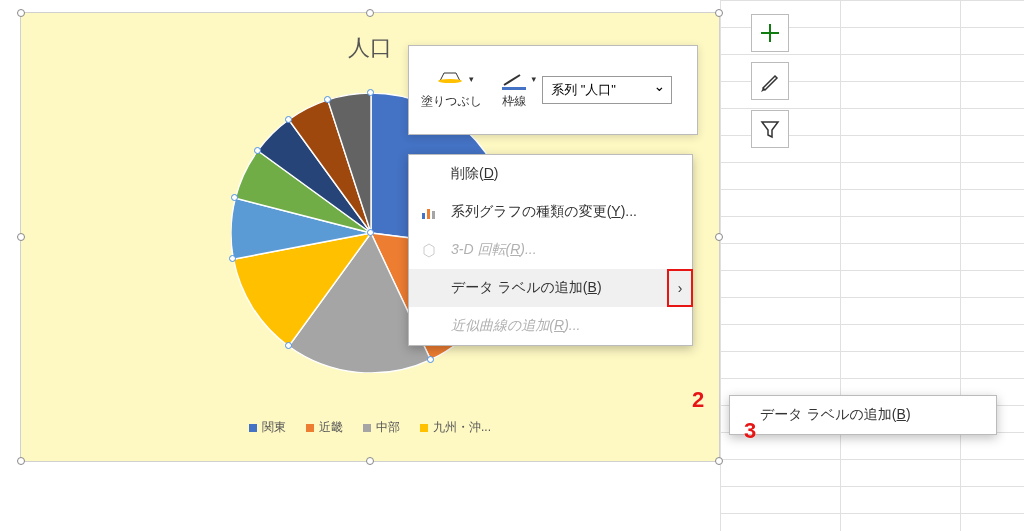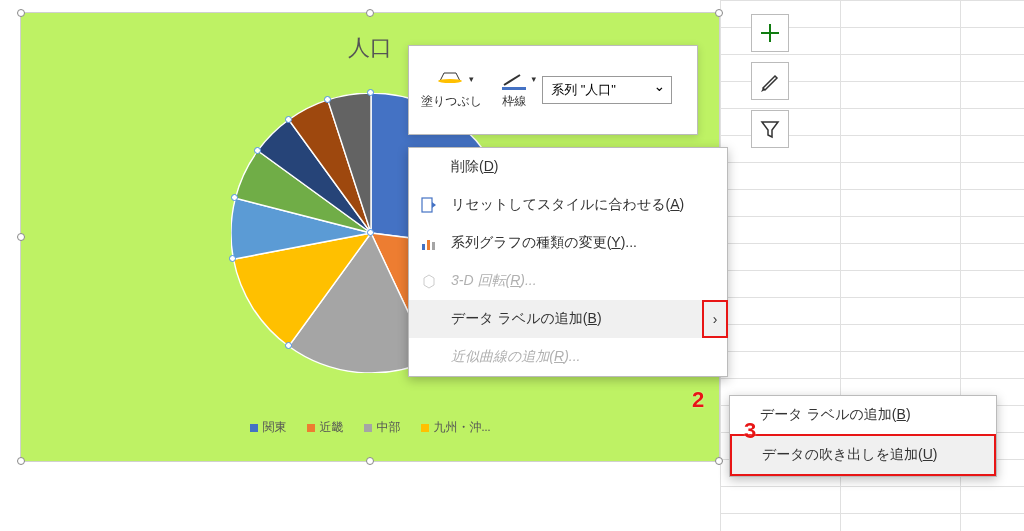--- a/index.html
+++ b/index.html
@@ -14,22 +14,21 @@
       position: relative;
       overflow: hidden;
     }
     .chart-container {
       position: absolute;
       left: 20px;
       top: 12px;
       width: 700px;
       height: 450px;
       border: 1px solid #d0d0d0;
-      background: #bef264;
-      font-family: Liberation Serif, serif;
+      background: #fef9c3;
     }
     .chart-handle {
       position: absolute;
       width: 8px;
       height: 8px;
       background: #fff;
       border: 1px solid #888;
       border-radius: 50%;
     }
     .h-tl { left: -4px; top: -4px; }
@@ -120,22 +119,22 @@
     .series-select::after {
       content: "⌄";
       position: absolute;
       right: 6px;
       top: 1px;
       font-size: 14px;
     }
     .context-menu {
       position: absolute;
       left: 408px;
-      top: 147px;
-      width: 320px;
+      top: 154px;
+      width: 285px;
       background: #fff;
       border: 1px solid #bbb;
       box-shadow: 0 3px 10px rgba(0,0,0,.25);
     }
     .menu-item {
       display: flex;
       align-items: center;
       padding: 10px 12px 10px 42px;
       position: relative;
       font-size: 14px;
@@ -319,29 +318,20 @@
   <div class="series-select">系列 "人口"</div>
 </div>
 
 <div class="context-menu">
   <div class="menu-item">
     <span><span>削除</span>(<u>D</u>)</span>
   </div>
   <div class="menu-item">
     <span class="menu-icon">
       <svg width="18" height="18">
-          <rect x="2" y="2" width="10" height="14" fill="none" stroke="#4472c4" stroke-width="1.2"></rect>
-          <path d="M12 6 L16 9 L12 12" fill="#4472c4"></path>
-        </svg>
-    </span>
-    <span><span>リセットしてスタイルに合わせる</span>(<u>A</u>)</span>
-  </div>
-  <div class="menu-item">
-    <span class="menu-icon">
-      <svg width="18" height="18">
           <rect x="2" y="10" width="3" height="6" fill="#4472c4"></rect>
           <rect x="7" y="6" width="3" height="10" fill="#ed7d31"></rect>
           <rect x="12" y="8" width="3" height="8" fill="#a5a5a5"></rect>
         </svg>
     </span>
     <span><span>系列グラフの種類の変更</span>(<u>Y</u>)...</span>
   </div>
   <div class="menu-item disabled">
     <span class="menu-icon">
       <svg width="18" height="18">
@@ -358,17 +348,14 @@
     <span><span>近似曲線の追加</span>(<u>R</u>)...</span>
   </div>
 </div>
 
 <div class="annotation" style="left:692px; top:387px;">2</div>
 
 <div class="submenu">
   <div class="menu-item">
     <span><span>データ ラベルの追加</span>(<u>B</u>)</span>
   </div>
-  <div class="menu-item boxed">
-    <span><span>データの吹き出しを追加</span>(<u>U</u>)</span>
-  </div>
 </div>
 <div class="annotation" style="left:744px; top:418px;">3</div>
 
 </body></html>

